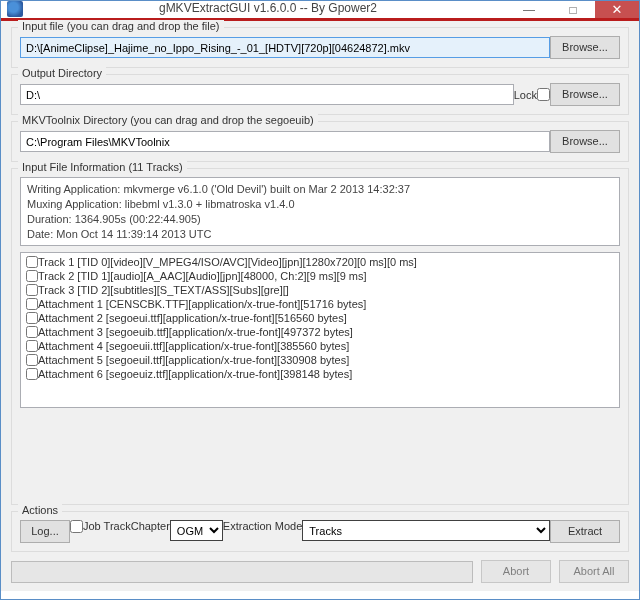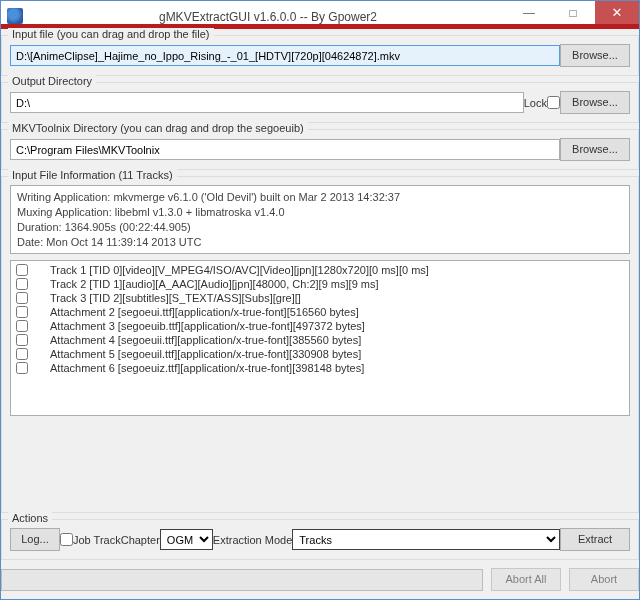--- a/index.html
+++ b/index.html
@@ -1,35 +1,35 @@
 <!DOCTYPE html>
 <html><head>
 <meta charset="utf-8">
 <style>
 *{box-sizing:border-box;margin:0;padding:0;font-family:"Segoe UI",Tahoma,sans-serif;font-size:11px}
 body{background:#fff;width:640px;height:600px;overflow:hidden;border:1px solid #5a8ec7}
-.titlebar{height:28px;background:#fff;display:flex;align-items:flex-end;border-bottom:5px solid #b91c1c}
+.titlebar{height:20px;background:#fff;display:flex;align-items:flex-start;border-bottom:3px solid #b91c1c}
 .app-icon{width:16px;height:16px;margin:0 6px;background:radial-gradient(circle at 40% 40%,#4a90d9 35%,#2c5aa0 70%);border-radius:2px}
 .title-text{flex:1;text-align:center;color:#444;font-size:12px}
 .win-btns{display:flex;height:100%}
 .win-btn{width:44px;display:flex;align-items:center;justify-content:center;color:#666;font-size:12px}
 .win-btn.close{background:#c75050;color:#fff;font-size:13px}
-.content{padding:6px 0 8px;background:#f0f0f0;height:calc(100% - 28px);display:flex;flex-direction:column;gap:6px}
+.content{padding:6px 10px 8px;background:#f0f0f0;height:calc(100% - 28px);display:flex;flex-direction:column;gap:6px}
 .group{border:1px solid #dcdcdc;padding:8px;background:#f0f0f0;position:relative}
 .group-label{position:absolute;top:-8px;left:6px;background:#f0f0f0;padding:0 4px;color:#333}
 .row{display:flex;gap:0;align-items:center}
 input[type=text]{height:21px;padding:2px 5px;border:1px solid #abadb3;background:#fff;font-size:11px}
 input[type=text].sel{background:#e5f1fb;border:1px solid #569de5}
 .btn{height:23px;padding:0 10px;min-width:70px;background:#e1e1e1;border:1px solid #adadad;color:#333;cursor:pointer;text-align:center;line-height:21px}
 select{height:21px;border:1px solid #404040;background:#fff;font-size:11px;padding:1px 2px}
 .info-box{background:#fff;border:1px solid #abadb3;padding:4px 6px;color:#444;line-height:1.35;margin-bottom:6px}
 .tracks-box{background:#fff;border:1px solid #abadb3;height:156px;overflow-y:scroll;padding:2px}
-.track-item{display:flex;align-items:flex-end;gap:22px;padding:1px 3px;color:#333}
+.track-item{display:flex;align-items:flex-end;gap:0;padding:1px 3px;color:#333}
 .track-item input{width:12px;height:12px}
-.actions-inner{display:flex;align-items:center}
+.actions-inner{display:flex;}
 .bottom-row{display:flex;gap:8px;align-items:center;margin-top:2px}
 .progress{flex:1;height:22px;background:#e6e6e6;border:1px solid #bcbcbc}
 .flex1{flex:1}
 .chk{width:13px;height:13px}
 .lbl{color:#333}
 </style>
 </head>
 <body>
 
 <div class="titlebar">
@@ -86,20 +86,24 @@
         <div class="track-item">
           <input type="checkbox" style="">
           <span>Track 2 [TID 1][audio][A_AAC][Audio][jpn][48000, Ch:2][9 ms][9 ms]</span>
         </div>
         <div class="track-item">
           <input type="checkbox" style="">
           <span>Track 3 [TID 2][subtitles][S_TEXT/ASS][Subs][gre][]</span>
         </div>
         <div class="track-item">
           <input type="checkbox" style="">
+          <span>Attachment 1 [CENSCBK.TTF][application/x-true-font][51716 bytes]</span>
+        </div>
+        <div class="track-item">
+          <input type="checkbox" style="">
           <span>Attachment 2 [segoeui.ttf][application/x-true-font][516560 bytes]</span>
         </div>
         <div class="track-item">
           <input type="checkbox" style="">
           <span>Attachment 3 [segoeuib.ttf][application/x-true-font][497372 bytes]</span>
         </div>
         <div class="track-item">
           <input type="checkbox" style="">
           <span>Attachment 4 [segoeuii.ttf][application/x-true-font][385560 bytes]</span>
         </div>
@@ -123,17 +127,17 @@
       <span class="lbl">Chapter</span>
       <select><option>OGM</option></select>
       <span class="lbl">Extraction Mode</span>
       <select class="flex1"><option>Tracks</option></select>
       <div class="btn">Extract</div>
     </div>
   </div>
 
   <div class="bottom-row">
     <div class="progress"></div>
+    <div class="btn" style="opacity:.6">Abort</div>
     <div class="btn" style="opacity:.6">Abort All</div>
-    <div class="btn" style="opacity:.6">Abort</div>
   </div>
 
 </div>
 
 </body></html>

